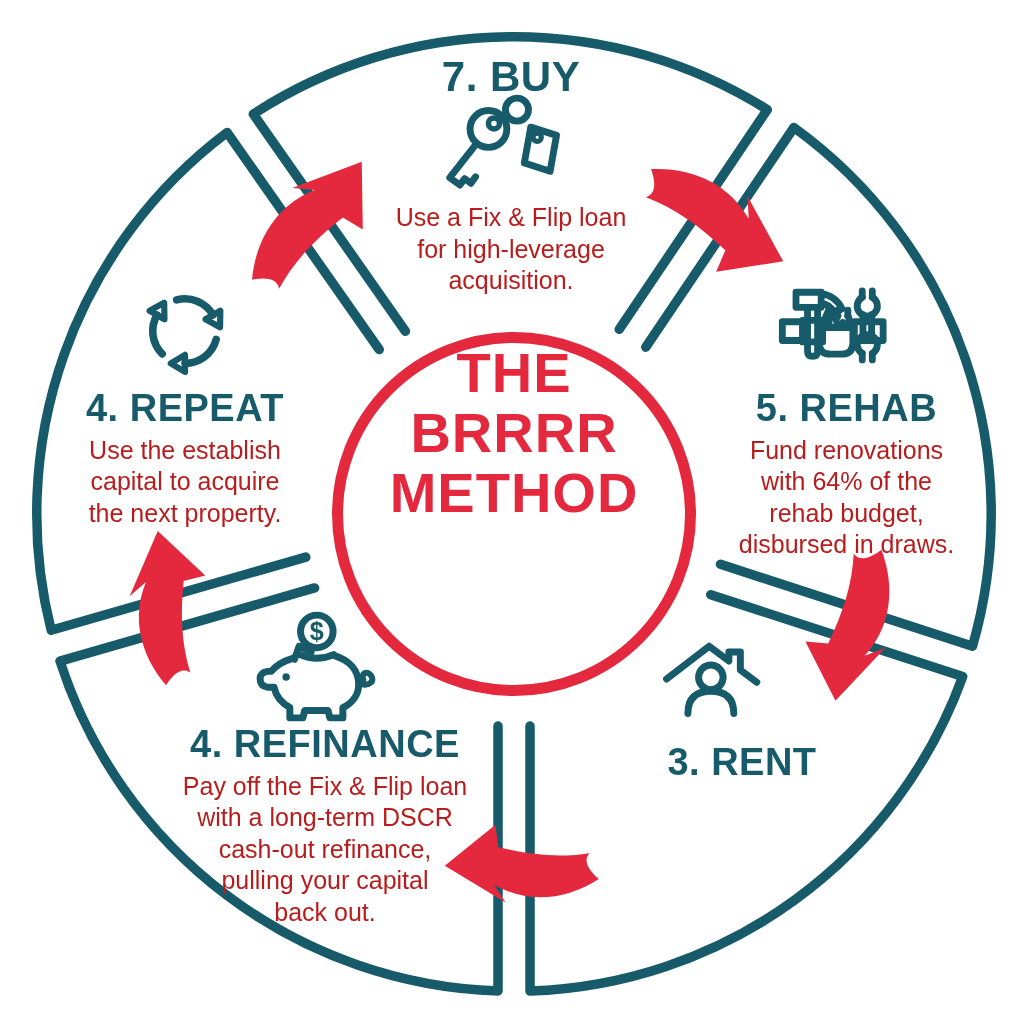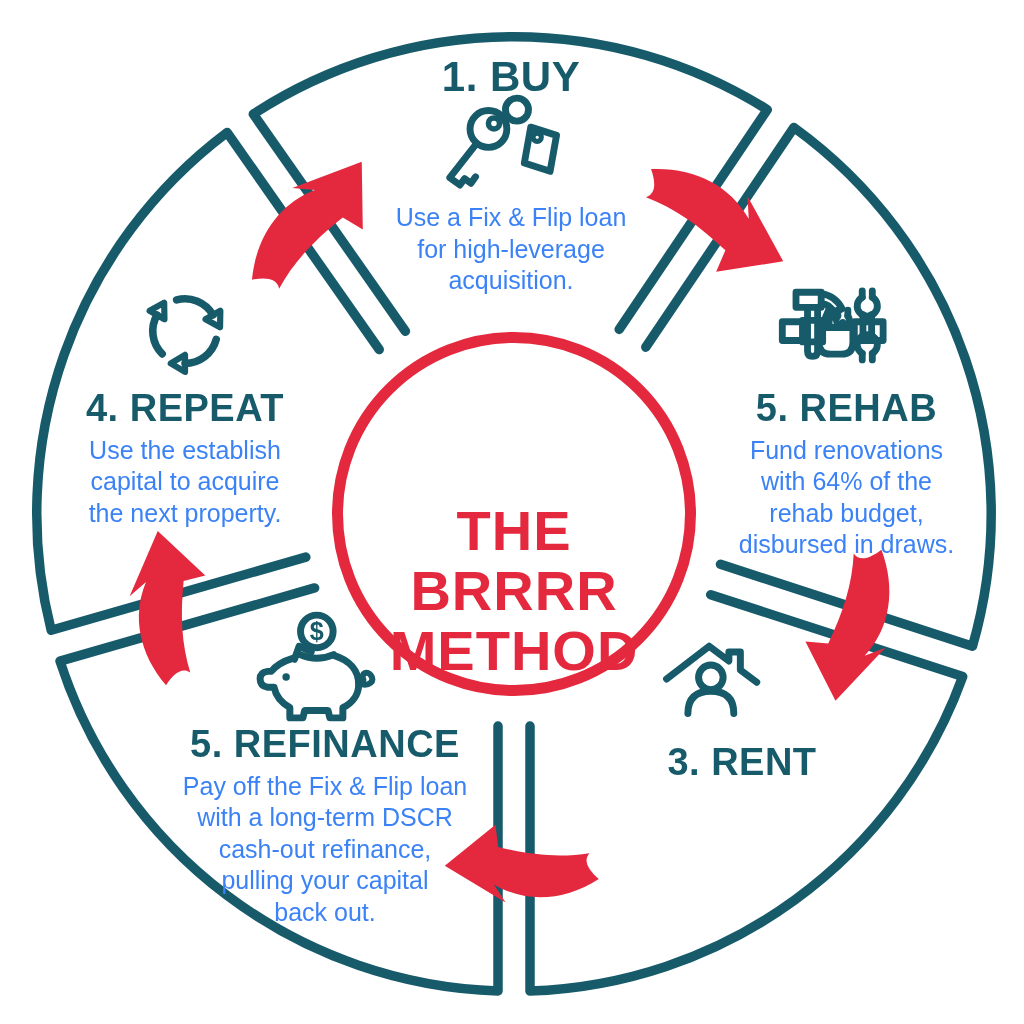--- a/index.html
+++ b/index.html
@@ -4,32 +4,32 @@
 <style>
   html,body{margin:0;padding:0;background:#ffffff;}
   .canvas{
     position:relative;width:1024px;height:1024px;background:#ffffff;overflow:hidden;
     font-family:"Liberation Sans","DejaVu Sans",sans-serif;
   }
   .diagram-svg{position:absolute;left:0;top:0;z-index:1;}
   .center-circle{
     position:absolute;left:332px;top:332px;width:364px;height:364px;
     box-sizing:border-box;border:11px solid #e4293e;border-radius:50%;
-    background:#ffffff;display:flex;align-items:flex-end;justify-content:center;z-index:2;
+    background:#ffffff;display:flex;align-items:flex-start;justify-content:center;z-index:2;
   }
   .center-title{
     font-size:56px;font-weight:bold;color:#e4293e;text-align:center;
     line-height:1.07;white-space:pre-line;letter-spacing:1px;padding-bottom:4px;
   }
   .step{position:absolute;text-align:center;z-index:3;}
   .step h3{
     margin:0;font-size:38px;font-weight:bold;color:#175b6b;letter-spacing:.5px;line-height:1.1;
   }
   .step .step-desc{
-    margin:5px 0 0 0;font-size:25px;line-height:1.26;color:#3b82f6;white-space:pre-line;
+    margin:5px 0 0 0;font-size:25px;line-height:1.26;color:#b91c1c;white-space:pre-line;
   }
   #block-buy{left:311px;top:54px;width:400px;}
   #block-buy h3{font-size:42px;}
   #block-buy .step-desc{margin-top:102px;}
   #block-rehab{left:689px;top:388px;width:315px;}
   #block-rent{left:587px;top:742px;width:310px;}
   #block-refinance{left:135px;top:724px;width:380px;}
   #block-repeat{left:27px;top:388px;width:316px;}
 </style>
 </head>
@@ -110,40 +110,40 @@
     </g>
   </svg>
 
   <div class="center-circle">
     <div class="center-title">THE
 BRRRR
 METHOD</div>
   </div>
 
   <div class="step" id="block-buy">
-    <h3>1. BUY</h3>
+    <h3>7. BUY</h3>
     <p class="step-desc">Use a Fix &amp; Flip loan
 for high-leverage
 acquisition.</p>
   </div>
 
   <div class="step" id="block-rehab">
     <h3>5. REHAB</h3>
     <p class="step-desc">Fund renovations
 with 64% of the
 rehab budget,
 disbursed in draws.</p>
   </div>
 
   <div class="step" id="block-rent">
     <h3>3. RENT</h3>
   </div>
 
   <div class="step" id="block-refinance">
-    <h3>5. REFINANCE</h3>
+    <h3>4. REFINANCE</h3>
     <p class="step-desc">Pay off the Fix &amp; Flip loan
 with a long-term DSCR
 cash-out refinance,
 pulling your capital
 back out.</p>
   </div>
 
   <div class="step" id="block-repeat">
     <h3>4. REPEAT</h3>
     <p class="step-desc">Use the establish

